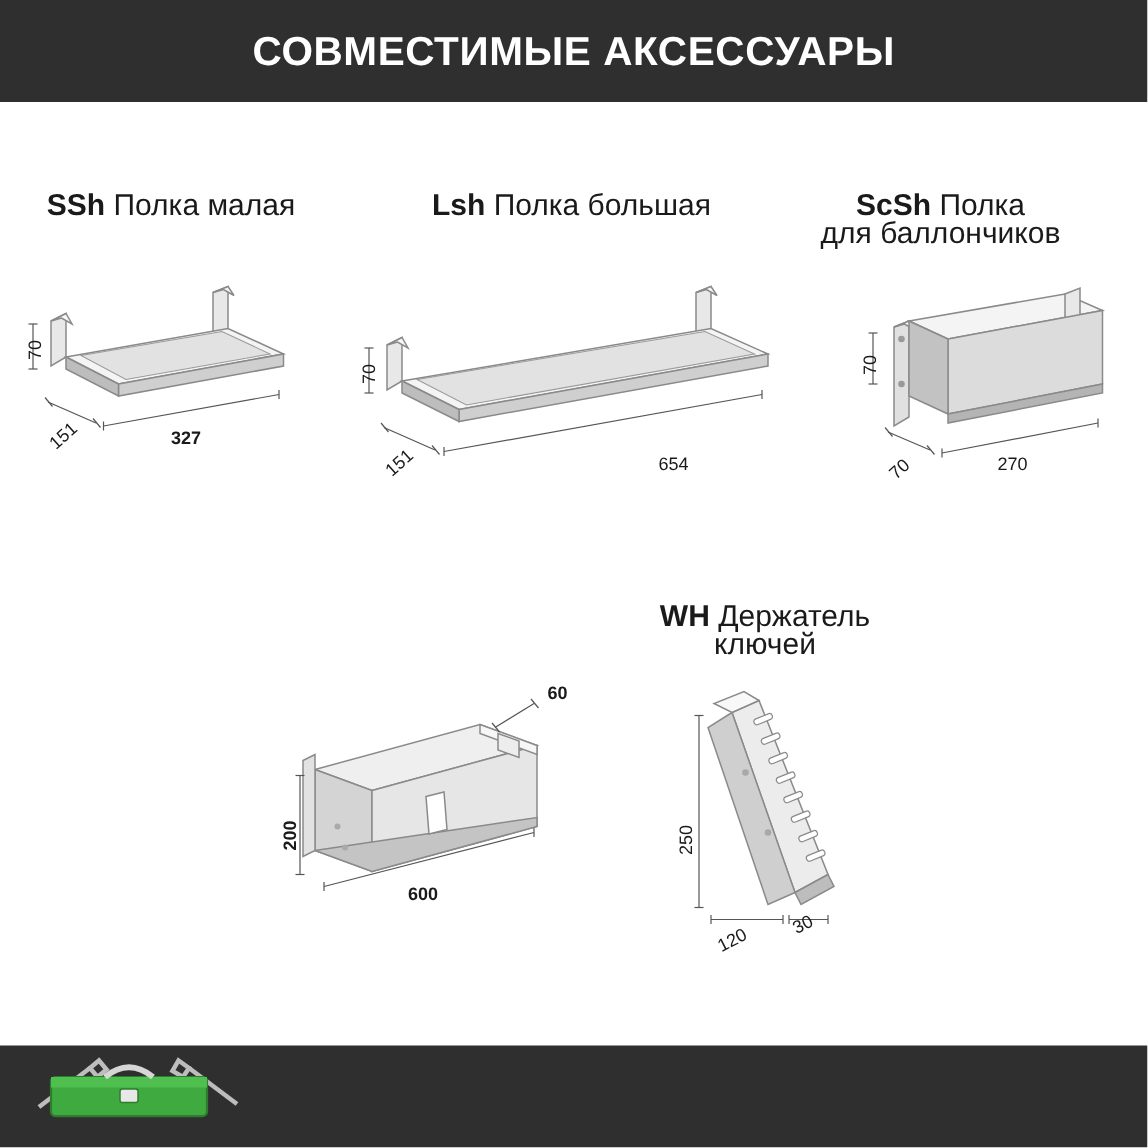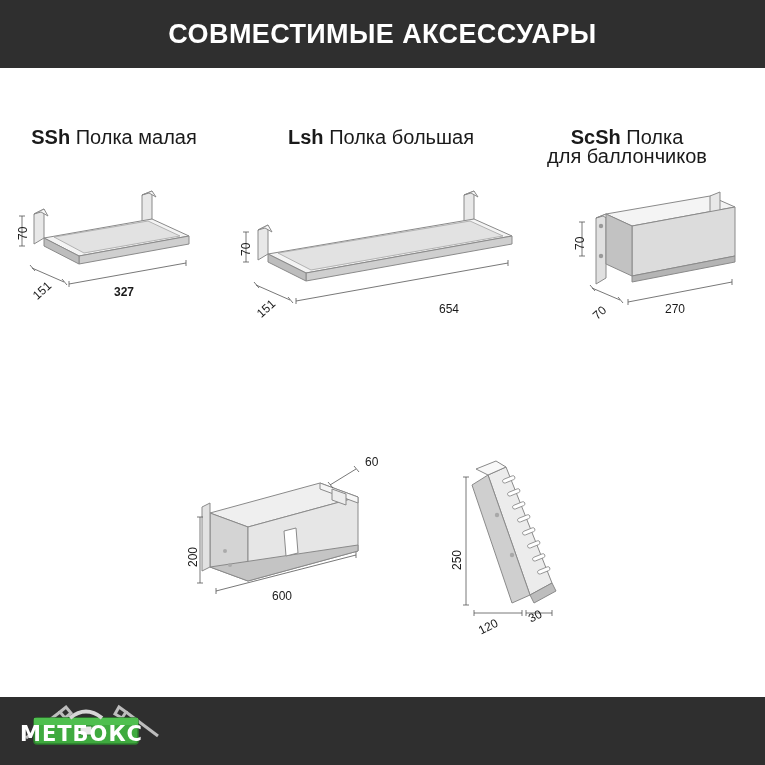--- a/index.html
+++ b/index.html
@@ -232,21 +232,21 @@
         <line x1="58" y1="109" x2="58" y2="115"></line>
         <line x1="162" y1="89" x2="162" y2="95"></line>
       </g>
     </svg>
     <div class="dim vert" style="left:3px; top:60px;">70</div>
     <div class="dim diag-l" style="left:20px; top:122px;">70</div>
     <div class="dim" style="left:95px; top:112px;text-align:right;">270</div>
   </div>
 
 
-  <div class="figure" style="position:absolute; left:180px; top:455px; width:230px; height:160px;">
+  <div class="figure" style="position:absolute; left:180px; top:455px; width:230px; height:160px;font-weight:bold;">
     <svg width="230" height="160" viewBox="0 0 230 160">
 
       <polygon points="30,58 140,28 178,42 68,72" fill="#efefef" stroke="#8a8a8a" stroke-width="1"></polygon>
 
       <polygon points="30,58 68,72 68,126 30,112" fill="#d4d4d4" stroke="#8a8a8a" stroke-width="1"></polygon>
 
       <polygon points="22,52 30,48 30,112 22,116" fill="#e2e2e2" stroke="#8a8a8a" stroke-width="1"></polygon>
 
       <polygon points="68,72 178,42 178,96 68,126" fill="#e6e6e6" stroke="#8a8a8a" stroke-width="1"></polygon>
 
@@ -273,20 +273,27 @@
         <line x1="36" y1="136" x2="176" y2="100"></line>
         <line x1="36" y1="133" x2="36" y2="139"></line>
         <line x1="176" y1="97" x2="176" y2="103"></line>
       </g>
     </svg>
     <div class="dim" style="left:185px; top:0px;">60</div>
     <div class="dim vert" style="left:6px; top:112px;">200</div>
     <div class="dim" style="left:92px; top:134px;">600</div>
   </div>
 
+  <div class="product" style="left:420px; top:402px; width:180px;">
+    <div class="caption">
+      <b>WH</b>
+      <span>Держатель</span>
+      <div>ключей</div>
+    </div>
+  </div>
 
   <div class="figure" style="position:absolute; left:440px; top:455px; width:160px; height:180px;">
     <svg width="160" height="180" viewBox="0 0 160 180">
 
       <polygon points="48,20 66,12 112,128 90,140" fill="#ececec" stroke="#8a8a8a" stroke-width="1"></polygon>
 
       <polygon points="48,20 90,140 72,148 32,30" fill="#cfcfcf" stroke="#8a8a8a" stroke-width="1"></polygon>
 
       <polygon points="48,20 66,12 56,6 36,14" fill="#f8f8f8" stroke="#8a8a8a" stroke-width="1"></polygon>
 
@@ -338,15 +345,14 @@
       </g>
 
       <rect x="26" y="16" width="104" height="26" rx="3" fill="#3faa3f" stroke="#2e7d2e" stroke-width="1.5"></rect>
       <rect x="26" y="16" width="104" height="7" fill="#4fbf4f"></rect>
 
       <path d="M62 16 q16 -13 32 0" fill="none" stroke="#d6d6d6" stroke-width="4"></path>
 
       <rect x="72" y="24" width="12" height="9" rx="1.5" fill="#e8e8e8" stroke="#2e7d2e" stroke-width="1"></rect>
     </svg>
   </div>
-  <div class="logo-text">МЕТБОКС</div>
 
 </div>
 
 </body></html>

